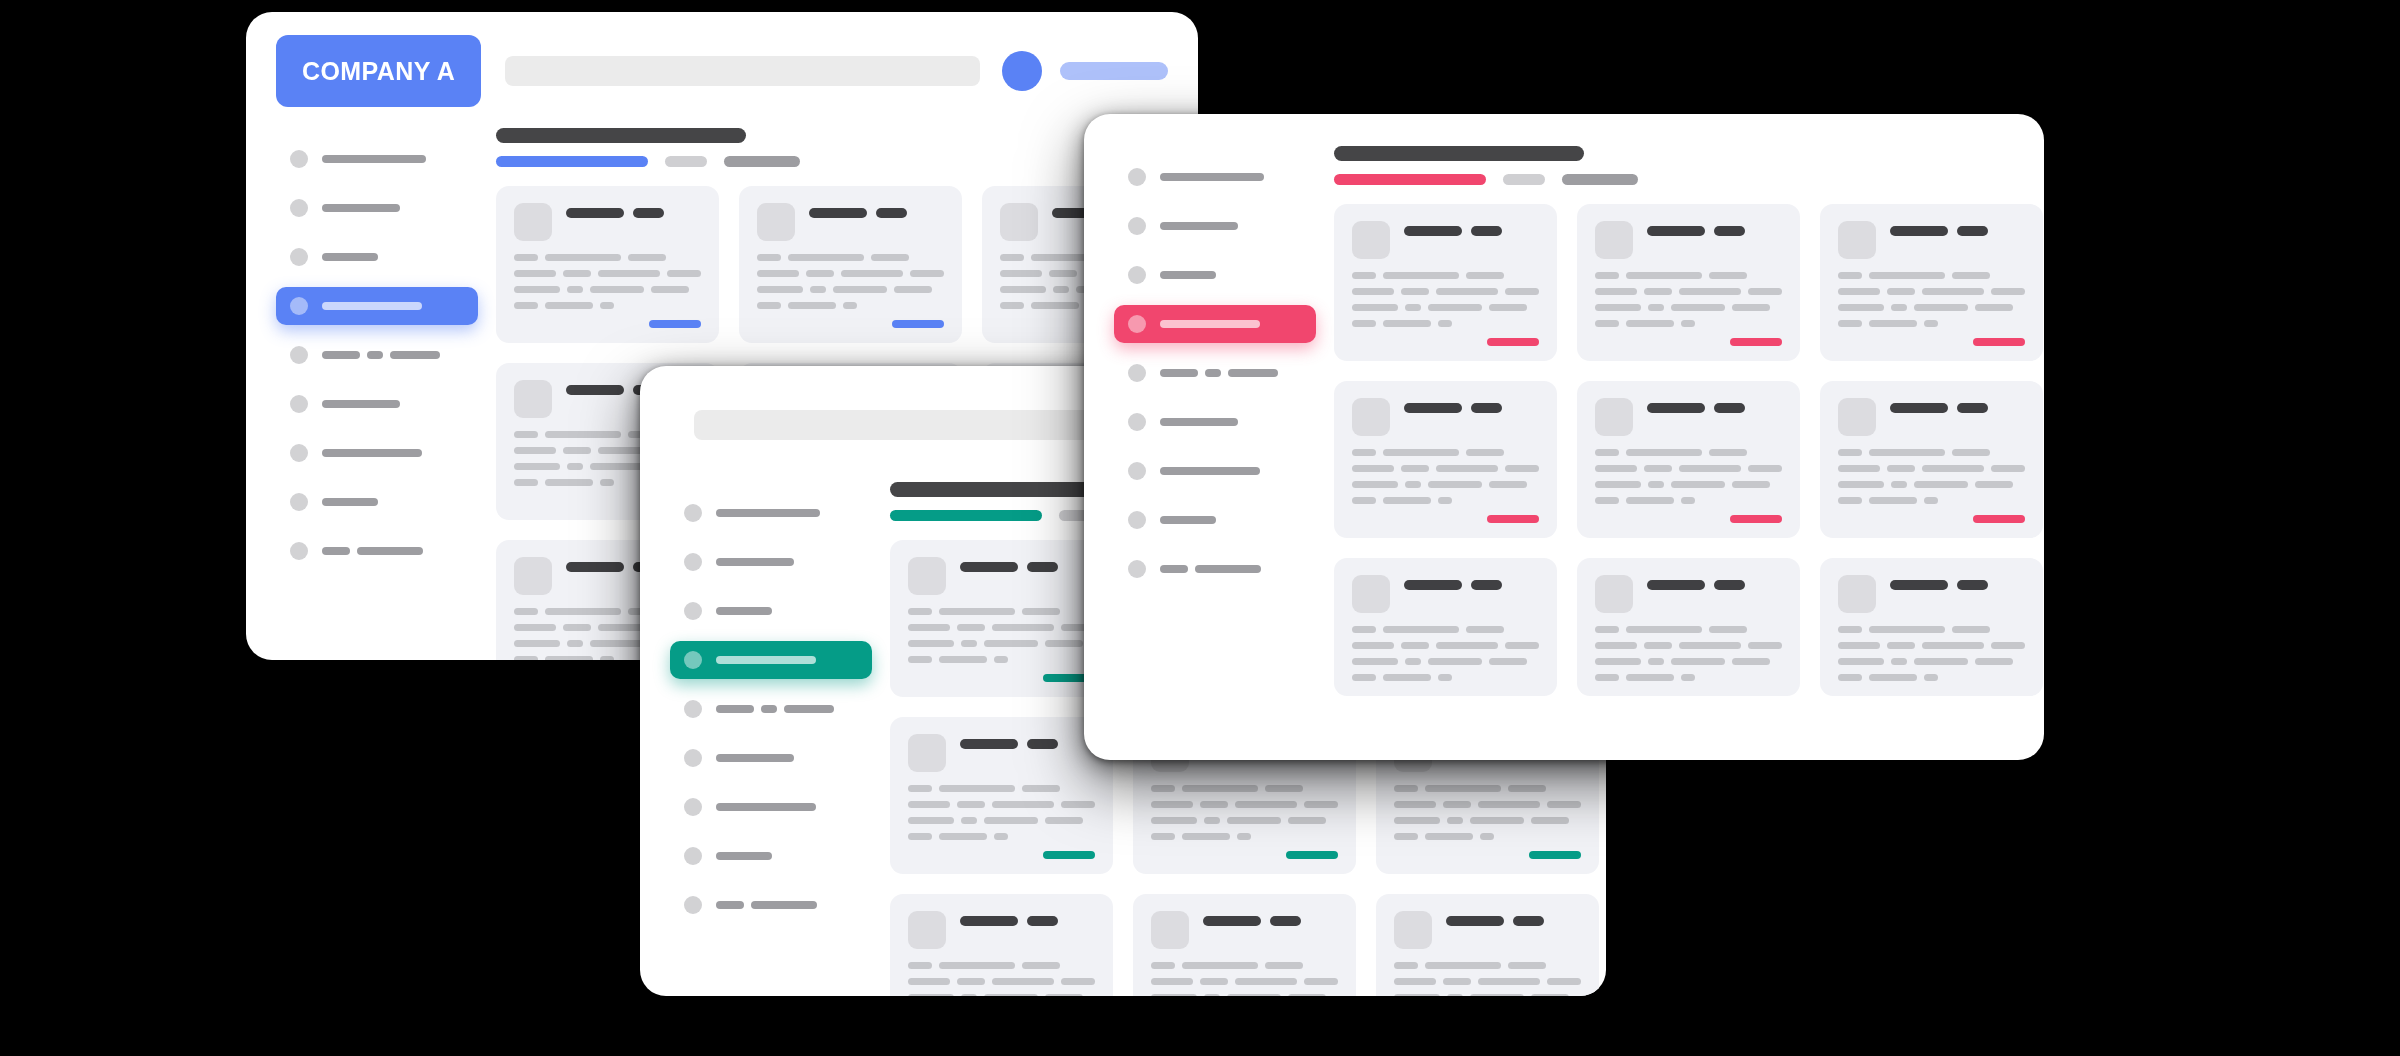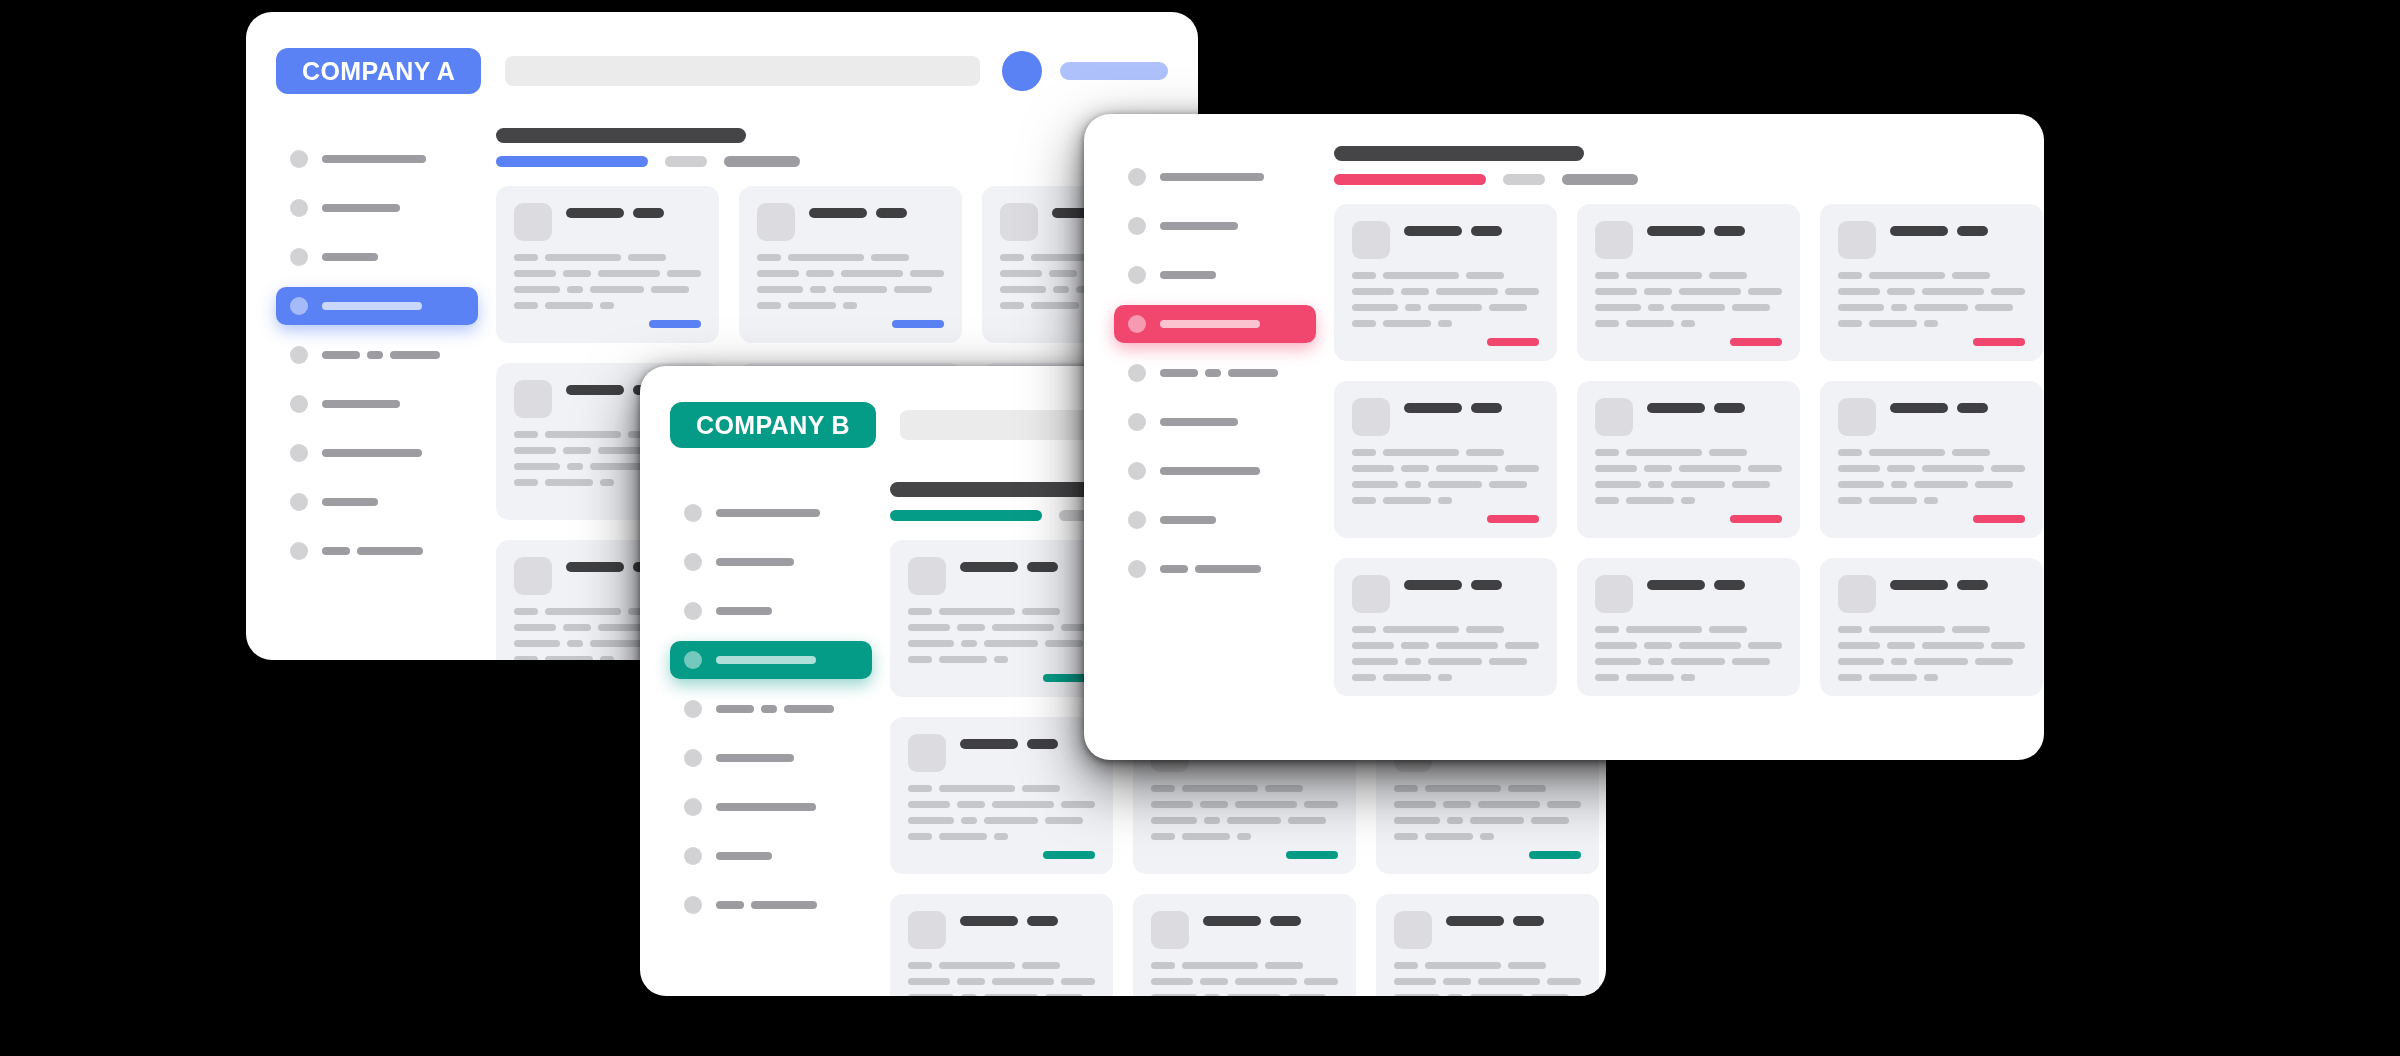--- a/index.html
+++ b/index.html
@@ -46,21 +46,21 @@
     align-items: center;
     flex: 0 0 auto;
     height: 66px;
     margin-bottom: 18px;
   }
 
   .brand {
     display: flex;
     align-items: center;
     justify-content: center;
-    height: 46px;
+    height: 72px;
     padding: 12px 26px;
     border-radius: 12px;
     color: #ffffff;
     font-size: 25px;
     font-weight: 700;
     letter-spacing: 0.4px;
     white-space: nowrap;
     flex: 0 0 auto;
   }
 
@@ -620,21 +620,20 @@
                 </div>
               </article>
             </div>
           </main>
         </div>
       </div>
     </div>
     <div class="window" id="win-b">
       <div class="window-inner">
         <div class="topbar">
-          <div class="brand">COMPANY B</div>
           <div class="searchbar"></div>
           <div class="avatar"></div>
           <div class="username"></div>
         </div>
         <div class="body">
           <nav class="sidebar">
             <div class="nav-item">
               <span class="nav-dot"></span>
               <span class="nav-segs">
                 <span class="nav-seg" style="width: 104px;"></span>

